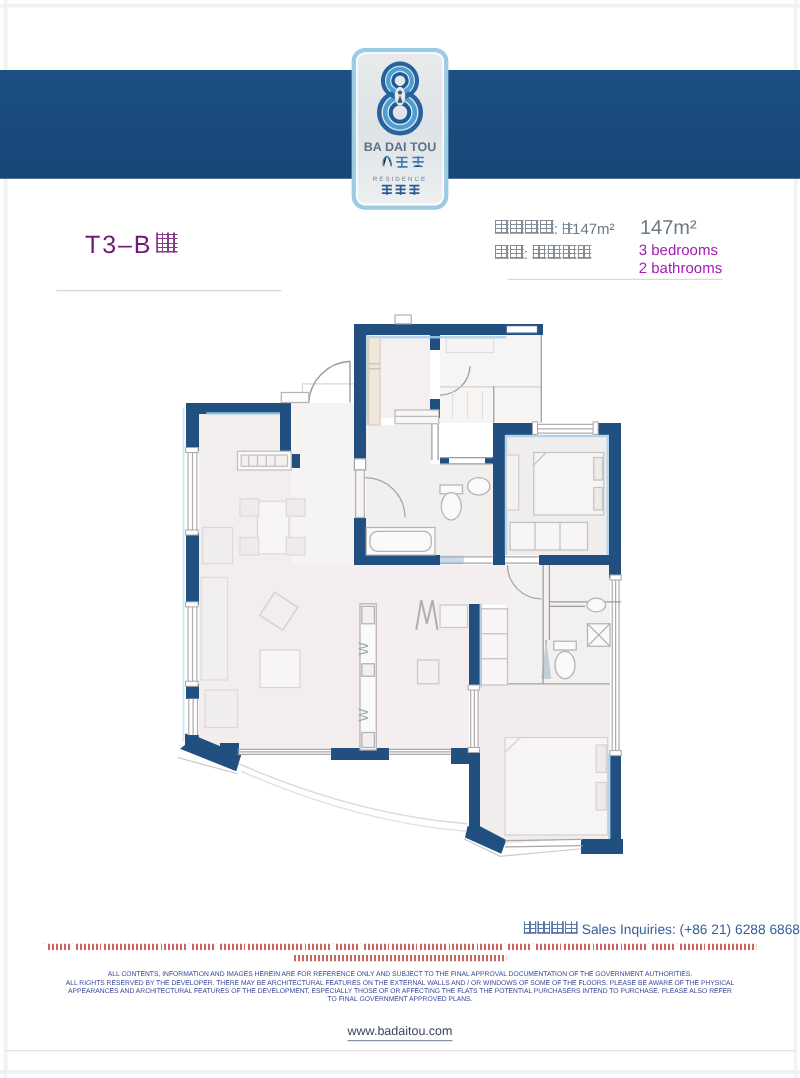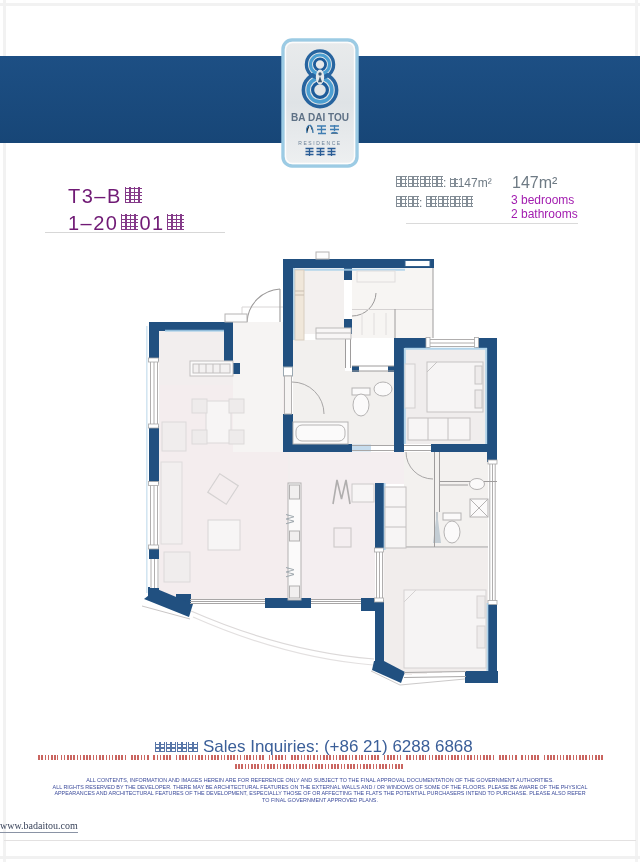--- a/index.html
+++ b/index.html
@@ -17,21 +17,20 @@
 <div class="abs" style="left:0;top:3px;width:640px;height:3px;background:#f2f2f2;"></div>
 
 <div class="abs" style="left:635px;top:0;width:3px;height:862px;background:#f3f3f3;"></div>
 
 <div class="abs" style="left:0;top:856px;width:640px;height:3px;background:#f1f1f1;"></div>
 
 <div class="abs" style="left:0;top:56px;width:640px;height:87px;background:linear-gradient(#1d4f84,#174677);"></div>
 
 <div class="abs" style="left:68px;top:173px;width:220px;color:#701a75;font-size:20px;letter-spacing:1.5px;margin-top:12px;">
   T3–B<span class="zh" style="width:17px;height:16px;margin-left:3px;"></span><br>
-  <span style="display:inline-block;margin-top:4px;">1–20<span class="zh" style="width:17px;height:16px;margin:0 2px;"></span>01<span class="zh" style="width:17px;height:16px;margin-left:2px;"></span></span>
 </div>
 
 <div class="abs" style="left:45px;top:232px;width:180px;height:1px;background:#d7d7d7;"></div>
 
 <div class="abs" style="left:396px;top:176px;color:#6e7a84;font-size:12px;">
   <span class="zh" style="width:11px;height:11px;"></span><span class="zh" style="width:11px;height:11px;margin-left:1px;"></span><span class="zh" style="width:11px;height:11px;margin-left:1px;"></span><span class="zh" style="width:11px;height:11px;margin-left:1px;"></span>:&nbsp;<span class="zh" style="width:8px;height:9px;"></span>147m²<br>
   <span style="display:inline-block;margin-top:6px;"><span class="zh" style="width:11px;height:11px;"></span><span class="zh" style="width:11px;height:11px;margin-left:1px;"></span>:&nbsp;<span class="zh" style="width:11px;height:11px;"></span><span class="zh" style="width:11px;height:11px;margin-left:1px;"></span><span class="zh" style="width:11px;height:11px;margin-left:1px;"></span><span class="zh" style="width:11px;height:11px;margin-left:1px;"></span></span>
 </div>
 
 <div class="abs" style="left:512px;top:174px;color:#6e7a84;font-size:16px;">147m²</div>
@@ -454,31 +453,31 @@
 </g>
 
 <g stroke="#d5d2d2" stroke-width="1" fill="#f6f4f4">
  <rect x="404" y="590" width="82" height="78"></rect>
  <rect x="477" y="596" width="8" height="22" fill="#eeebeb"></rect>
  <rect x="477" y="626" width="8" height="22" fill="#eeebeb"></rect>
  <line x1="404" y1="602" x2="416" y2="590"></line>
 </g>
 </svg>
 
-<div class="abs" style="left:0;top:737px;width:628px;text-align:center;color:#3b5f99;font-size:17px;">
+<div class="abs" style="left:12px;top:737px;width:628px;text-align:right;color:#3b5f99;font-size:11px;">
   <span class="zh" style="width:10px;height:10px;"></span><span class="zh" style="width:10px;height:10px;margin-left:1px;"></span><span class="zh" style="width:10px;height:10px;margin-left:1px;"></span><span class="zh" style="width:10px;height:10px;margin-left:1px;"></span>
   Sales Inquiries: (+86 21) 6288 6868
 </div>
 
 <div class="abs" style="left:35px;top:755px;width:570px;height:4.5px;background:repeating-linear-gradient(90deg,#ffffff 0 2px,transparent 2px 23px),repeating-linear-gradient(90deg,#bd3f39 0 1.6px,transparent 1.6px 3.2px);opacity:.8;"></div>
 
 <div class="abs" style="left:235px;top:764px;width:170px;height:4.5px;background:repeating-linear-gradient(90deg,#bd3f39 0 1.6px,transparent 1.6px 3.2px);opacity:.8;"></div>
 
 <div class="abs" style="left:0;top:777px;width:640px;text-align:center;color:#3c4b9b;font-size:5.4px;line-height:6.6px;">
   ALL CONTENTS, INFORMATION AND IMAGES HEREIN ARE FOR REFERENCE ONLY AND SUBJECT TO THE FINAL APPROVAL DOCUMENTATION OF THE GOVERNMENT AUTHORITIES.<br>
   ALL RIGHTS RESERVED BY THE DEVELOPER. THERE MAY BE ARCHITECTURAL FEATURES ON THE EXTERNAL WALLS AND / OR WINDOWS OF SOME OF THE FLOORS. PLEASE BE AWARE OF THE PHYSICAL<br>
   APPEARANCES AND ARCHITECTURAL FEATURES OF THE DEVELOPMENT, ESPECIALLY THOSE OF OR AFFECTING THE FLATS THE POTENTIAL PURCHASERS INTEND TO PURCHASE. PLEASE ALSO REFER<br>
   TO FINAL GOVERNMENT APPROVED PLANS.
 </div>
 
-<div class="abs" style="left:0;top:820px;width:640px;color:#39435a;font-size:10px;font-family:Liberation Serif, serif;"><span style="border-bottom:1px solid #8a93a5;padding-bottom:1px;">www.badaitou.com</span></div>
+<div class="abs" style="left:0;top:820px;width:640px;text-align:center;color:#39435a;font-size:10px;"><span style="border-bottom:1px solid #8a93a5;padding-bottom:1px;">www.badaitou.com</span></div>
 
 <div class="abs" style="left:4px;top:840px;width:632px;height:1px;background:#e3e1e1;"></div>
 
 </body></html>

